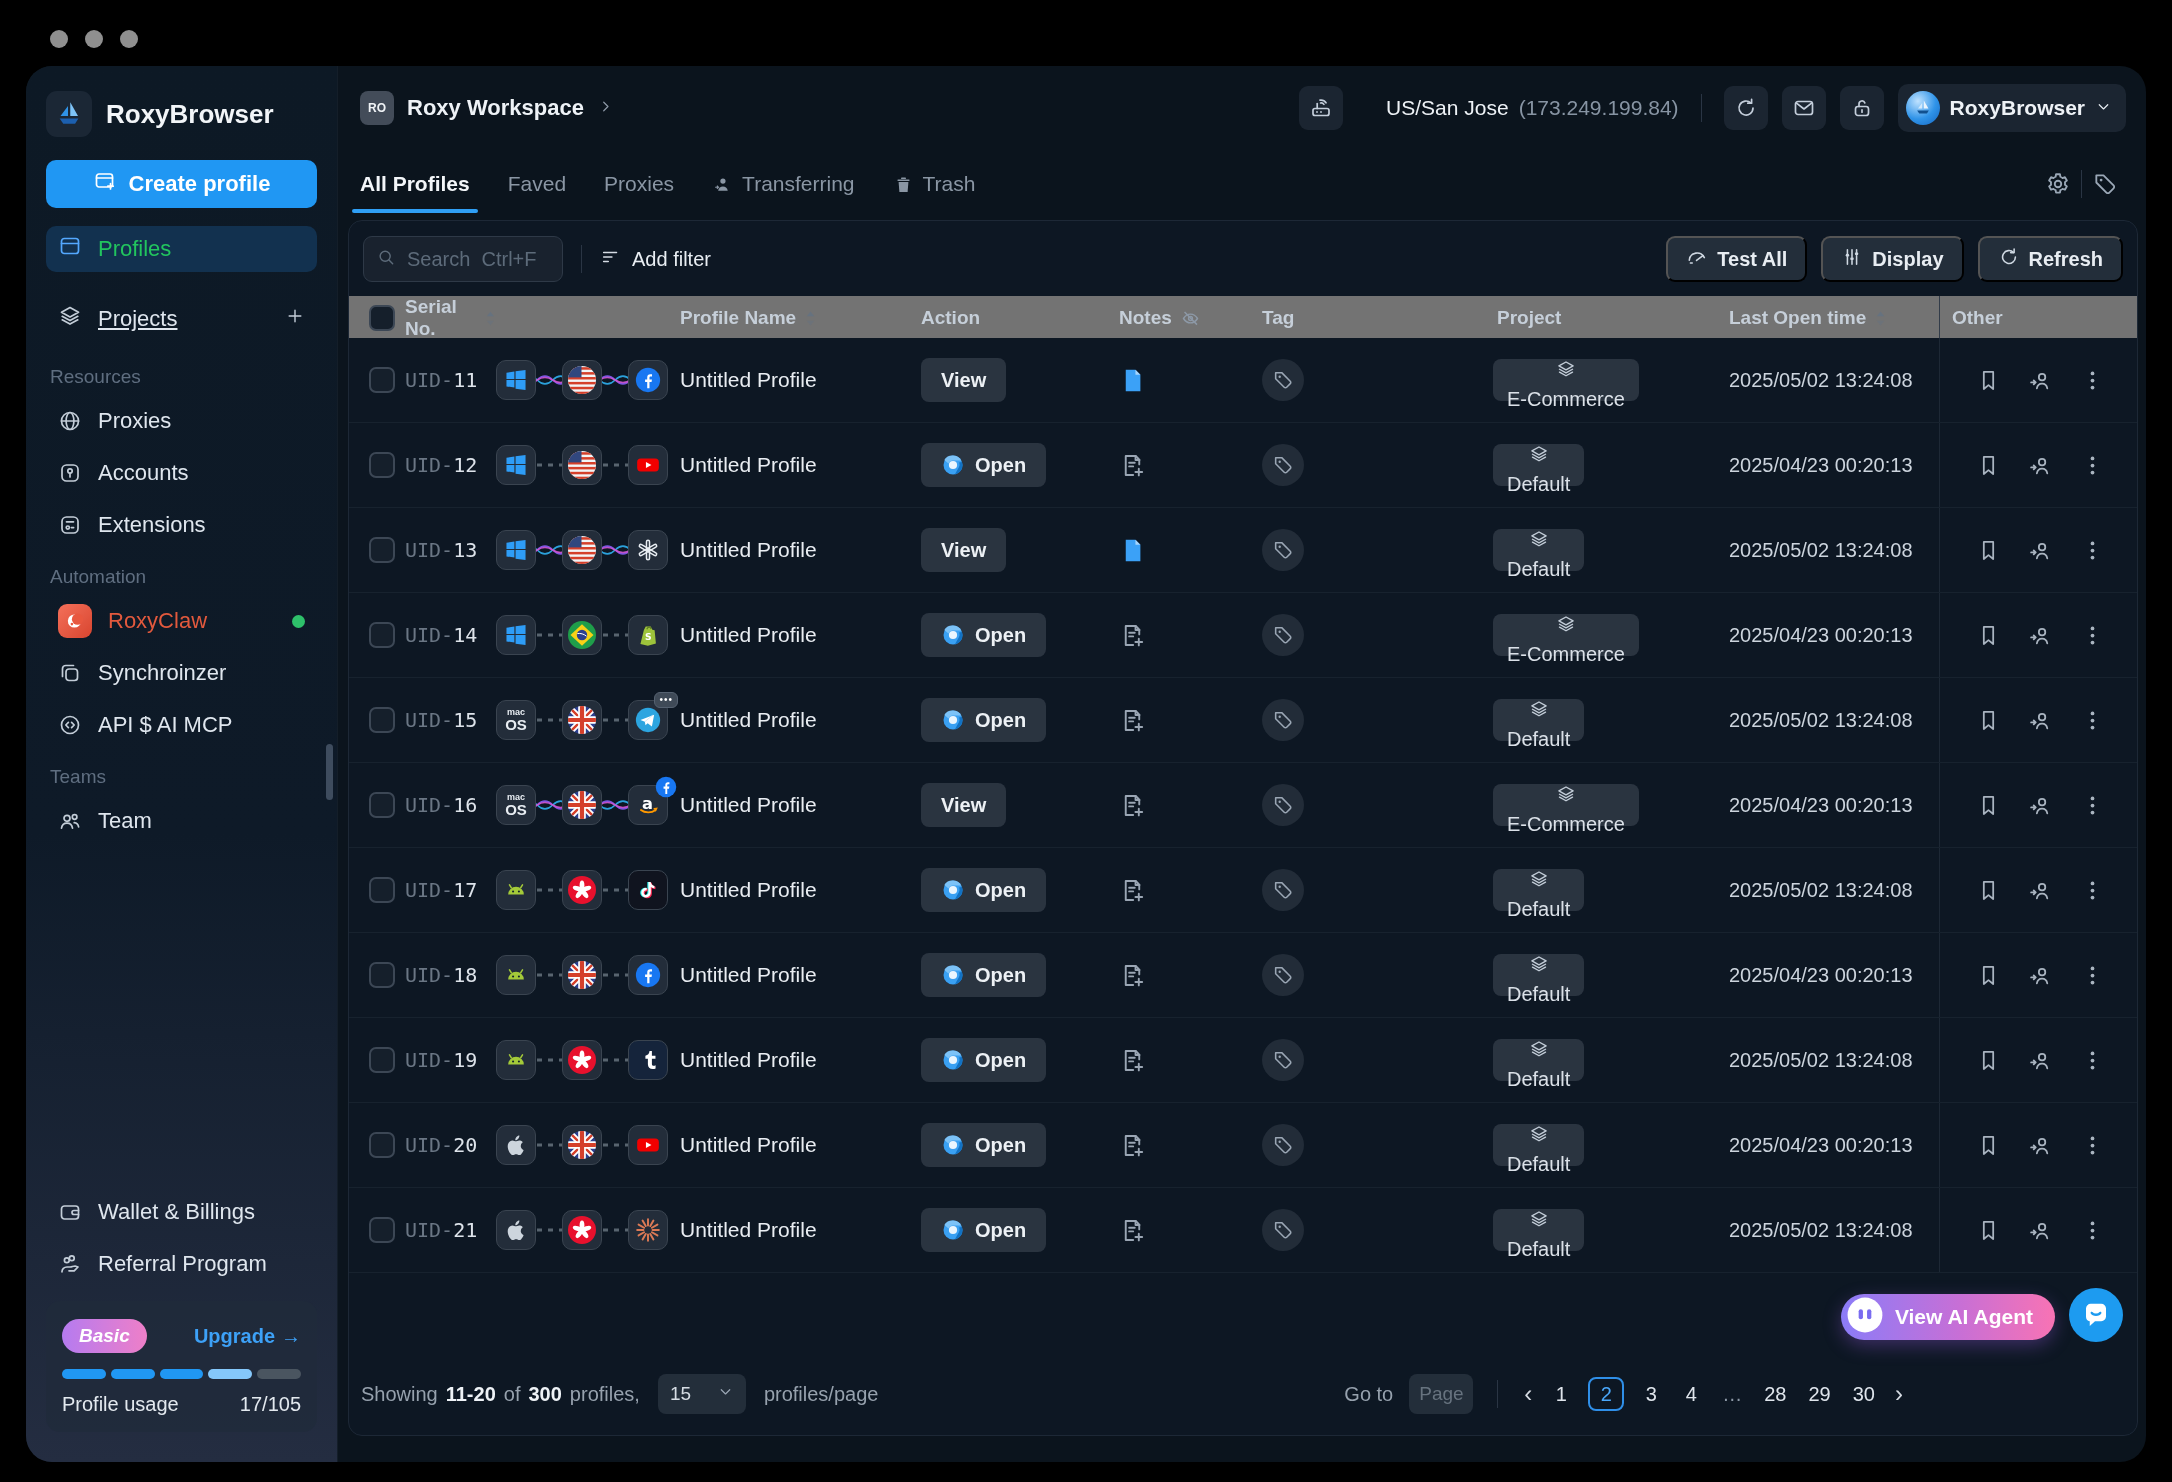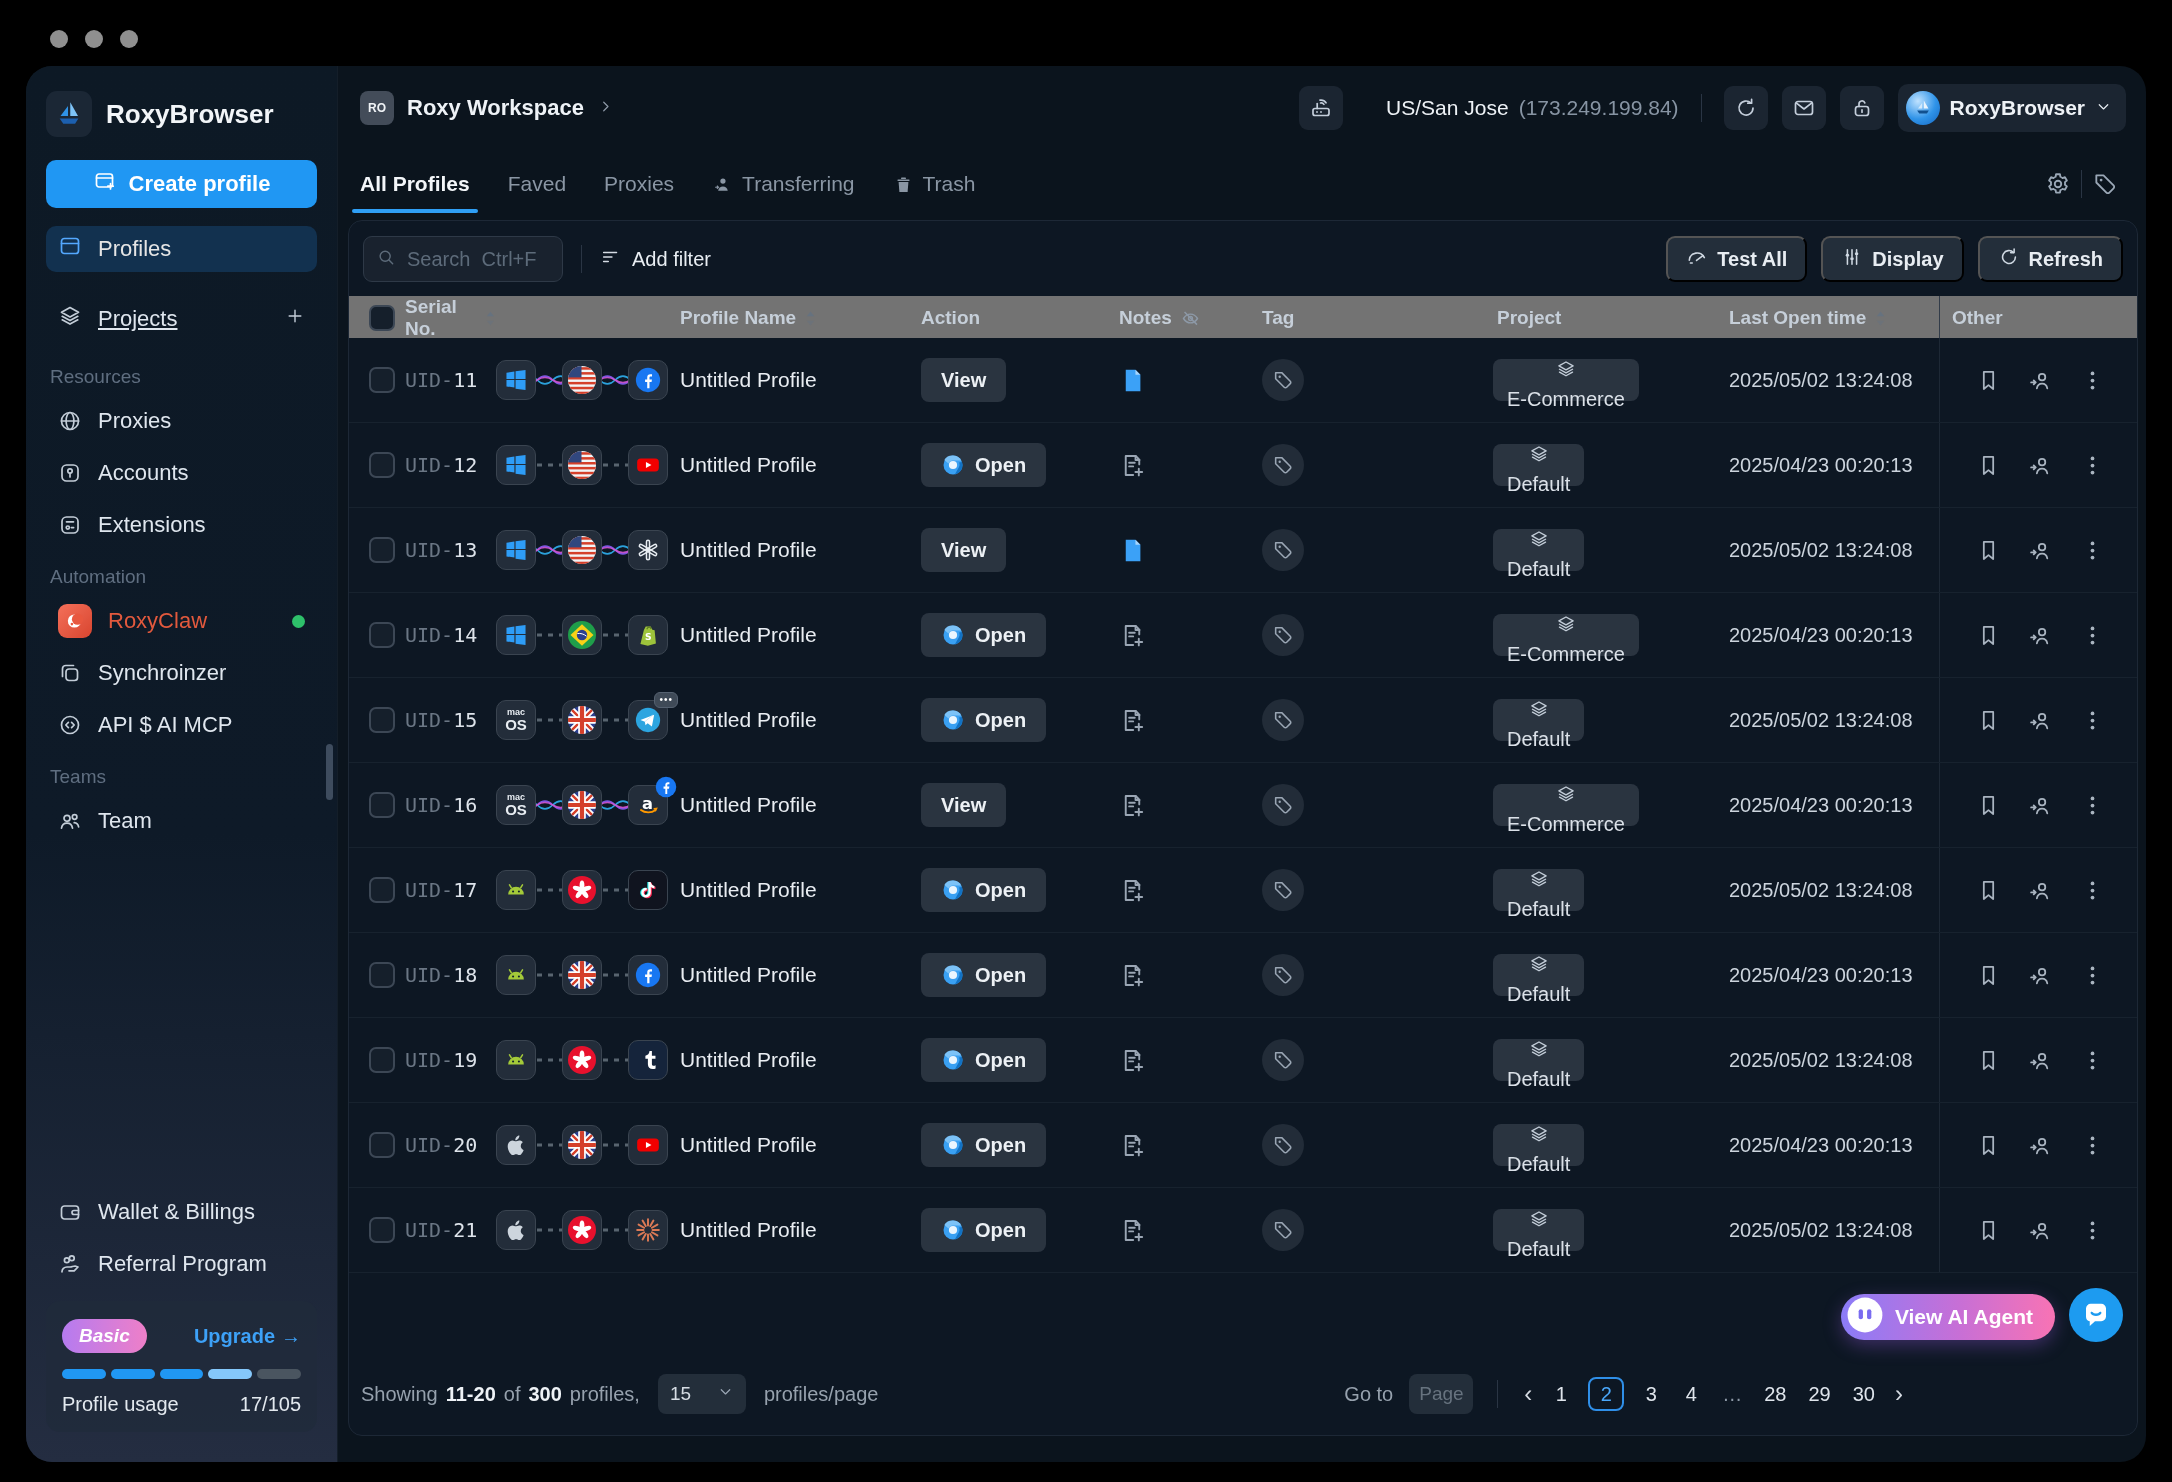--- a/index.html
+++ b/index.html
@@ -19,21 +19,21 @@
   .brandrow{display:flex;align-items:center;gap:14px;height:64px;margin-bottom:14px;}
   .brand-tile{width:46px;height:46px;border-radius:11px;background:#1b2735;display:flex;align-items:center;justify-content:center;}
   .brand-tile svg{width:30px;height:30px;}
   .brand-name{font-size:26px;font-weight:700;color:#f2f5f8;}
   .create-btn{height:48px;border-radius:10px;background:#2097f3;color:#fff;font-size:22px;font-weight:700;
               display:flex;align-items:center;justify-content:center;gap:12px;margin-bottom:18px;cursor:pointer;}
   .create-btn svg{width:24px;height:24px;}
   .side-item{height:46px;border-radius:10px;display:flex;align-items:center;gap:16px;padding:0 12px;
              font-size:22px;color:#dfe6ee;margin-bottom:6px;cursor:pointer;}
   .side-item svg{width:24px;height:24px;color:#c3cdd8;flex:none;}
-  .side-item.active{background:#12314f;color:#e5e5e5;}
+  .side-item.active{background:#12314f;color:#22c55e;}
   .side-item.active svg{color:#54a8fe;}
   .side-item .plus{margin-left:auto;color:#aeb9c6;}
   .side-item .plus svg{width:20px;height:20px;}
   .section-label{font-size:19px;color:#5f6e80;margin:18px 0 10px 4px;}
   .claw-tile{width:34px;height:34px;border-radius:9px;background:linear-gradient(135deg,#f4705a,#d8452f);
              display:flex;align-items:center;justify-content:center;flex:none;}
   .claw-tile svg{width:22px;height:22px;}
   .side-item.claw{color:#e2593d;}
   .statusdot{margin-left:auto;width:13px;height:13px;border-radius:50%;background:#2ec06a;}
   .sb-thumb{position:absolute;right:4px;top:678px;width:7px;height:56px;border-radius:4px;background:#3e4c5e;}

